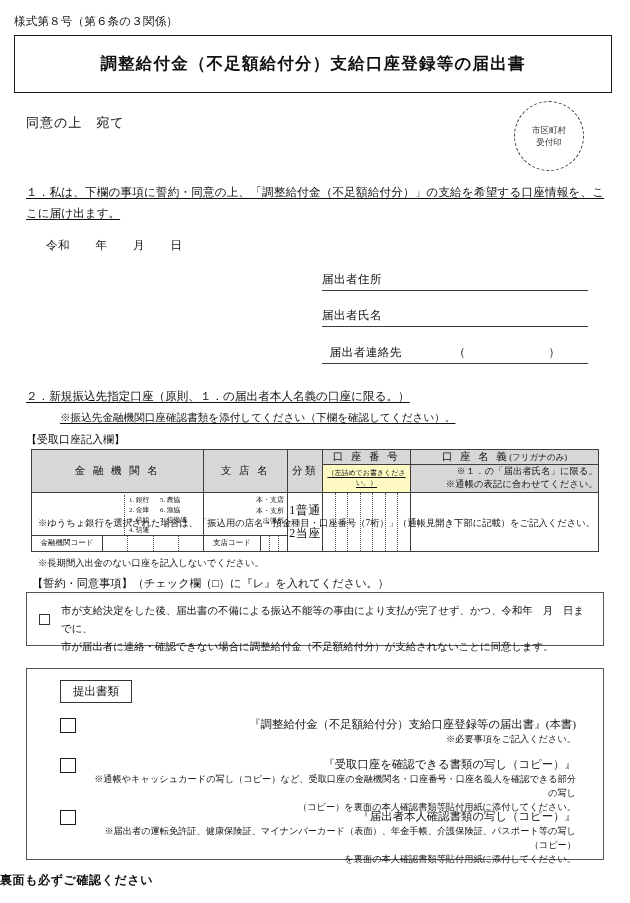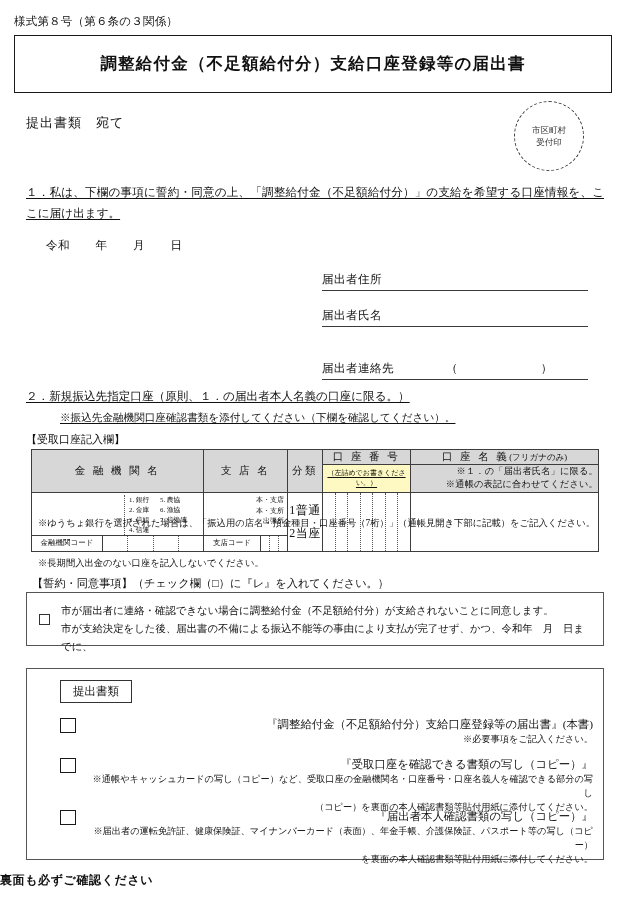--- a/index.html
+++ b/index.html
@@ -81,21 +81,21 @@
     position: absolute;
     left: 322px;
     width: 266px;
     border-bottom: 1px solid #3a3a3a;
     font-size: 11.6px;
     padding-bottom: 3px;
     letter-spacing: .4px;
   }
   #applicant-address { top: 272px; }
   #applicant-name    { top: 308px; }
-  #applicant-contact { top: 361px; }
+  #applicant-contact { top: 345px; text-align: center; }
   #applicant-contact .paren { margin-left: 52px; letter-spacing: 20px; }
 
   
   #clause2 {
     left: 26px; top: 389px;
     font-size: 11.6px;
   }
   #clause2-note {
     left: 60px; top: 411px;
     font-size: 10.6px;
@@ -248,21 +248,21 @@
     box-sizing: border-box;
     text-align: right;
   }
   #docs-label {
     position: absolute; left: 33px; top: 11px;
     border: 1px solid #333;
     padding: 3px 12px;
     font-size: 11.5px;
     background: #fff;
   }
-  .doc-item { position: absolute; left: 33px; right: 10px; }
+  .doc-item { position: absolute; left: 33px; right: 27px; }
   #doc-1 { top: 48px; }
   #doc-2 { top: 88px; }
   #doc-3 { top: 140px; }
   .doc-check {
     position: absolute; left: 0; top: 1px;
     width: 16px; height: 15px;
     border: 1.5px solid #1a1a1a;
     box-sizing: border-box;
   }
   .doc-title {
@@ -290,21 +290,21 @@
 <body>
 
 <div class="page">
 
   <div class="abs" id="form-number">様式第８号（第６条の３関係）</div>
 
   <div class="abs" id="title-box">
     <div id="title-text">調整給付金（不足額給付分）支給口座登録等の届出書</div>
   </div>
 
-  <div class="abs" id="addressee">提出書類　宛て</div>
+  <div class="abs" id="addressee">同意の上　宛て</div>
 
   <div class="abs" id="seal-circle">
     <span>市区町村</span>
     <span>受付印</span>
   </div>
 
   <div class="abs" id="clause1">
     <span class="u">１．私は、下欄の事項に誓約・同意の上、「調整給付金（不足額給付分）」の支給を希望する口座情報を、ここに届け出ます。</span>
   </div>
 
@@ -418,22 +418,22 @@
     </tbody>
   </table>
 
   <div class="table-note" id="note-yucho">※ゆうちょ銀行を選択された場合は、「振込用の店名・預金種目・口座番号（7桁）」（通帳見開き下部に記載）をご記入ください。</div>
   <div class="table-note" id="note-dormant">※長期間入出金のない口座を記入しないでください。</div>
 
   <div class="abs" id="pledge-head">【誓約・同意事項】（チェック欄（□）に『レ』を入れてください。）</div>
   <div class="abs" id="pledge-box">
     <div id="pledge-check"></div>
     <div id="pledge-text">
+      <div><span>市が支給決定をした後、届出書の不備による振込不能等の事由により支払が完了せず、かつ、令和</span><span class="gap">年</span><span class="gap">月</span><span>日までに、</span></div>
       <div>市が届出者に連絡・確認できない場合に調整給付金（不足額給付分）が支給されないことに同意します。</div>
-      <div><span>市が支給決定をした後、届出書の不備による振込不能等の事由により支払が完了せず、かつ、令和</span><span class="gap">年</span><span class="gap">月</span><span>日までに、</span></div>
     </div>
   </div>
 
   <div class="abs" id="docs-box">
     <div id="docs-label">提出書類</div>
 
     <div class="doc-item" id="doc-1">
       <div class="doc-check"></div>
       <div class="doc-title">『調整給付金（不足額給付分）支給口座登録等の届出書』(本書)</div>
       <div class="doc-note">

